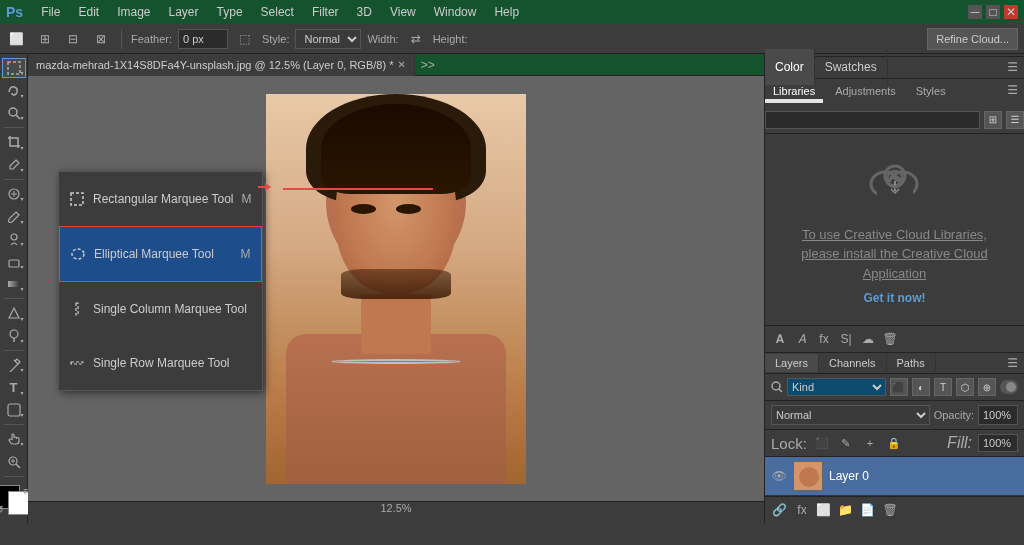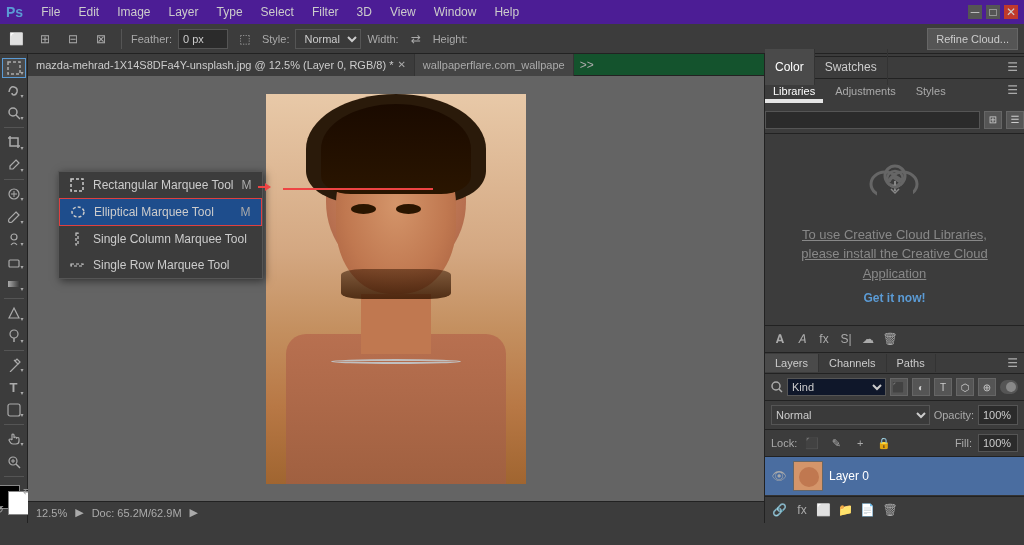--- a/index.html
+++ b/index.html
@@ -1,19 +1,19 @@
 <!DOCTYPE html>
 <html><head>
   <meta charset="utf-8">
   <style>
     * { margin: 0; padding: 0; box-sizing: border-box; }
     body { width: 1024px; height: 545px; overflow: hidden; font-family: 'Arial', sans-serif; font-size: 12px; background: #3c3c3c; color: #ccc; }
 
     
-    .menu-bar { display: flex; align-items: center; height: 24px; background: #4c1d95; padding: 0 6px; gap: 2px; }
+    .menu-bar { display: flex; align-items: center; height: 24px; background: #14532d; padding: 0 6px; gap: 2px; }
     .menu-bar .ps-logo { color: #5b9bd5; font-weight: bold; font-size: 14px; margin-right: 8px; }
     .menu-item { padding: 2px 8px; color: #ccc; font-size: 12px; cursor: pointer; }
 
     
     .top-toolbar { display: flex; align-items: center; height: 30px; background: #3c3c3c; border-bottom: 1px solid #222; padding: 0 6px; gap: 6px; }
     .toolbar-icon { width: 22px; height: 22px; display: flex; align-items: center; justify-content: center; color: #aaa; font-size: 12px; cursor: pointer; border: 1px solid transparent; }
     .toolbar-sep { width: 1px; height: 20px; background: #555; margin: 0 3px; }
     .toolbar-label { color: #aaa; font-size: 11px; }
     .toolbar-input { height: 20px; width: 50px; background: #2b2b2b; border: 1px solid #555; color: #ccc; font-size: 11px; padding: 0 4px; }
     .toolbar-select { height: 20px; background: #3a3a3a; border: 1px solid #555; color: #ccc; font-size: 11px; padding: 0 4px; }
@@ -37,30 +37,30 @@
     .tab2 { display: flex; align-items: center; height: 22px; padding: 0 8px; background: #444; color: #aaa; font-size: 11px; border-right: 1px solid #333; }
     .tab-more { padding: 0 6px; color: #aaa; }
     .canvas-content { flex: 1; display: flex; align-items: center; justify-content: center; background: #646464; position: relative; overflow: hidden; }
     
     .person-photo { width: 260px; height: 390px; background: linear-gradient(to bottom, #e8c9a8 0%, #d4a882 40%, #c49060 60%, #b87845 80%, #a06530 100%); position: relative; }
     .person-photo::before { content: ''; position: absolute; top: 20px; left: 60px; width: 140px; height: 160px; background: radial-gradient(ellipse at 50% 45%, #d4956a 0%, #c4815a 40%, #b87050 70%, #a06040 100%); border-radius: 50% 50% 45% 45%; }
     .person-photo::after { content: ''; position: absolute; top: 0; left: 40px; width: 180px; height: 110px; background: #2a1a0a; border-radius: 50% 50% 30% 30%; }
 
     
     .context-menu { position: absolute; left: 30px; top: 95px; background: #3c3c3c; border: 1px solid #555; z-index: 100; min-width: 200px; box-shadow: 2px 2px 8px rgba(0,0,0,0.5); }
-    .context-item { display: flex; align-items: center; padding: 5px 10px; color: #ccc; font-size: 12px; cursor: pointer; gap: 8px; }
+    .context-item { display: flex; align-items: center; padding: 19px 10px; color: #ccc; font-size: 12px; cursor: pointer; gap: 8px; }
     .context-item.highlighted { background: #1e4d8c; border: 1px solid #e44; }
     .context-item .shortcut { margin-left: auto; color: #aaa; }
     .context-icon { width: 16px; height: 16px; display: flex; align-items: center; justify-content: center; }
 
     
     .annotation-arrow { position: absolute; top: 112px; left: 255px; width: 150px; height: 2px; background: #e44; z-index: 101; }
 
     
-    .status-bar { height: 22px; background: #3c3c3c; border-top: 1px solid #222; display: flex; align-items: center; padding: 0 8px; color: #aaa; font-size: 11px; gap: 8px; }
+    .status-bar { height: 22px; background: #3c3c3c; border-top: 1px solid #222; display: flex; align-items: center; padding: 0 8px; color: #aaa; font-size: 11px; gap: 8px; flex-direction: column; }
 
     
     .right-panel { width: 260px; background: #3c3c3c; border-left: 1px solid #222; display: flex; flex-direction: column; }
     .right-panel-top { height: 22px; display: flex; align-items: center; border-bottom: 1px solid #222; }
     .panel-tab { padding: 2px 10px; color: #ccc; font-size: 12px; cursor: pointer; border-right: 1px solid #333; height: 36px; display: flex; align-items: center; }
     .panel-tab.active { background: #4a4a4a; color: #fff; }
     .lib-tabs { display: flex; gap: 4px; margin: 4px 0; }
     .lib-tab { padding: 2px 8px; color: #aaa; font-size: 11px; cursor: pointer; }
     .lib-tab.active { color: #fff; border-bottom: 4px solid #e5e5e5; }
 
@@ -77,32 +77,32 @@
     .panel-action-btn { width: 18px; height: 18px; display: flex; align-items: center; justify-content: center; color: #aaa; font-size: 12px; cursor: pointer; }
 
     
     .layers-panel { display: flex; flex-direction: column; }
     .layers-tabs { display: flex; align-items: center; border-bottom: 1px solid #222; }
     .layers-tab { padding: 3px 10px; color: #ccc; font-size: 11px; cursor: pointer; border-right: 1px solid #333; }
     .layers-tab.active { background: #4a4a4a; }
     .layers-tab-extra { margin-left: auto; color: #aaa; padding: 3px 6px; }
 
     .layers-filter { display: flex; align-items: center; gap: 4px; padding: 4px 6px; border-bottom: 1px solid #222; }
-    .filter-select { height: 18px; background: #0f172a; border: 1px solid #555; color: #ccc; font-size: 11px; flex: 1; }
+    .filter-select { height: 18px; background: #0c4a6e; border: 1px solid #555; color: #ccc; font-size: 11px; flex: 1; }
     .filter-btn { width: 18px; height: 18px; background: #555; border: 1px solid #666; color: #ccc; font-size: 10px; cursor: pointer; display: flex; align-items: center; justify-content: center; }
 
     .blend-row { display: flex; align-items: center; gap: 4px; padding: 4px 6px; border-bottom: 1px solid #222; }
     .blend-select { height: 20px; background: #3a3a3a; border: 1px solid #555; color: #ccc; font-size: 11px; flex: 1; }
     .opacity-label { color: #aaa; font-size: 11px; }
     .opacity-input { width: 40px; height: 20px; background: #2b2b2b; border: 1px solid #555; color: #ccc; font-size: 11px; padding: 0 4px; }
 
     .lock-row { display: flex; align-items: center; gap: 6px; padding: 4px 6px; border-bottom: 1px solid #222; }
-    .lock-label { color: #aaa; font-size: 11px; }
+    .lock-label { color: #aaa; font-size: 15px; }
     .lock-btn { width: 18px; height: 18px; display: flex; align-items: center; justify-content: center; color: #aaa; font-size: 11px; cursor: pointer; }
-    .fill-label { margin-left: auto; color: #aaa; font-size: 11px; }
+    .fill-label { margin-left: auto; color: #aaa; font-size: 16px; font-style: italic; }
     .fill-input { width: 40px; height: 18px; background: #2b2b2b; border: 1px solid #555; color: #ccc; font-size: 11px; padding: 0 4px; }
 
     .layer-item { display: flex; align-items: center; gap: 6px; padding: 4px 6px; background: #4a6da0; border-bottom: 1px solid #333; cursor: pointer; }
     .layer-vis { width: 16px; height: 16px; display: flex; align-items: center; justify-content: center; color: #aaa; cursor: pointer; font-size: 12px; }
     .layer-thumb { width: 30px; height: 30px; background: #d4956a; border: 1px solid #666; flex-shrink: 0; position: relative; overflow: hidden; }
     .layer-thumb::before { content: ''; position: absolute; top: 5px; left: 5px; width: 20px; height: 20px; background: #c07850; border-radius: 50%; }
     .layer-name { color: #fff; font-size: 12px; }
 
     .panel-bottom { display: flex; align-items: center; gap: 4px; padding: 4px 6px; border-top: 1px solid #222; }
     .panel-bottom-btn { width: 18px; height: 18px; display: flex; align-items: center; justify-content: center; color: #aaa; font-size: 12px; cursor: pointer; }
@@ -294,23 +294,20 @@
     </div>
   </div>
 
   <div class="canvas-area">
 
     <div class="tab-bar">
       <div class="tab active">
         <span>mazda-mehrad-1X14S8DFa4Y-unsplash.jpg @ 12.5% (Layer 0, RGB/8) *</span>
         <span class="tab-close">✕</span>
       </div>
-      <div class="tab2">
-        <span>wallpaperflare.com_wallpape</span>
-      </div>
       <div class="tab-more">&gt;&gt;</div>
     </div>
 
     <div class="canvas-content">
 
       <div style="position:relative;">
         <div class="person-photo">
 
           <div style="position:absolute;top:10px;left:55px;width:150px;height:90px;background:linear-gradient(to bottom, #1a0a00 0%, #2a1500 100%);border-radius:50% 50% 20% 20%;z-index:3;"></div>
 

